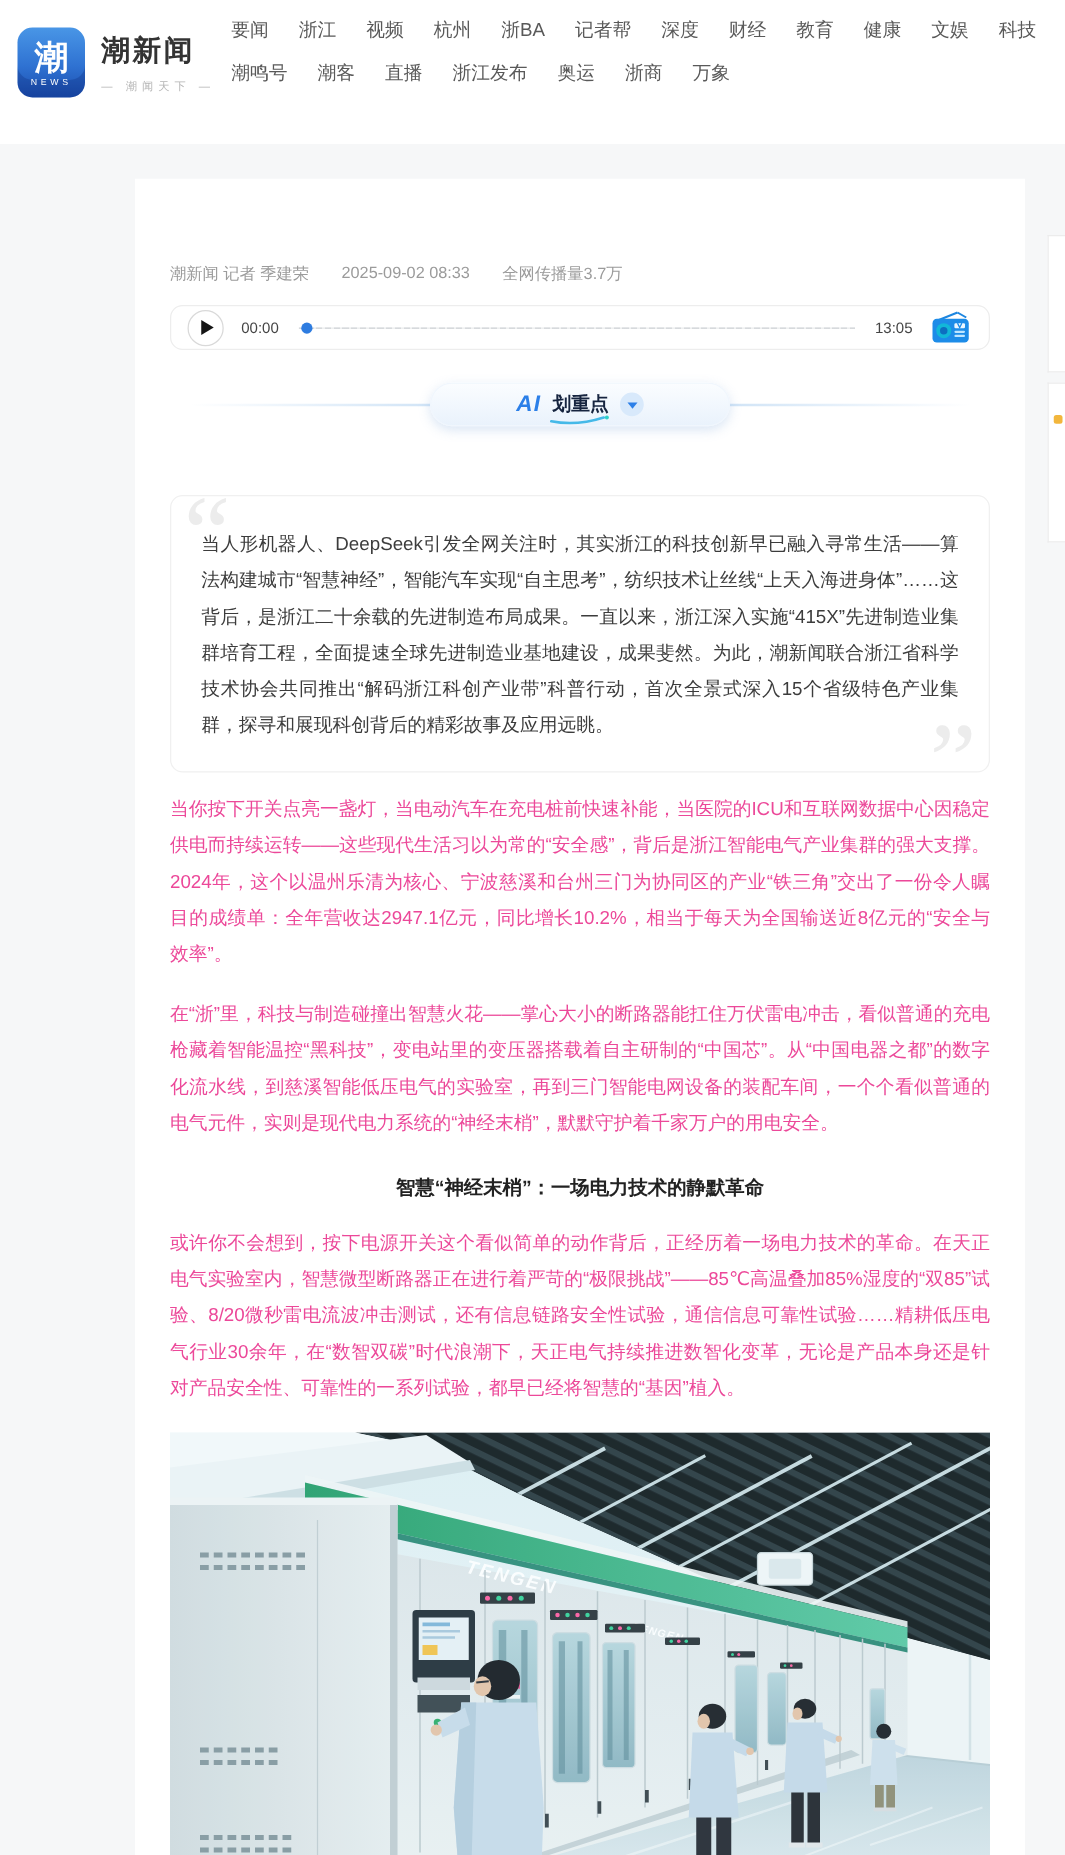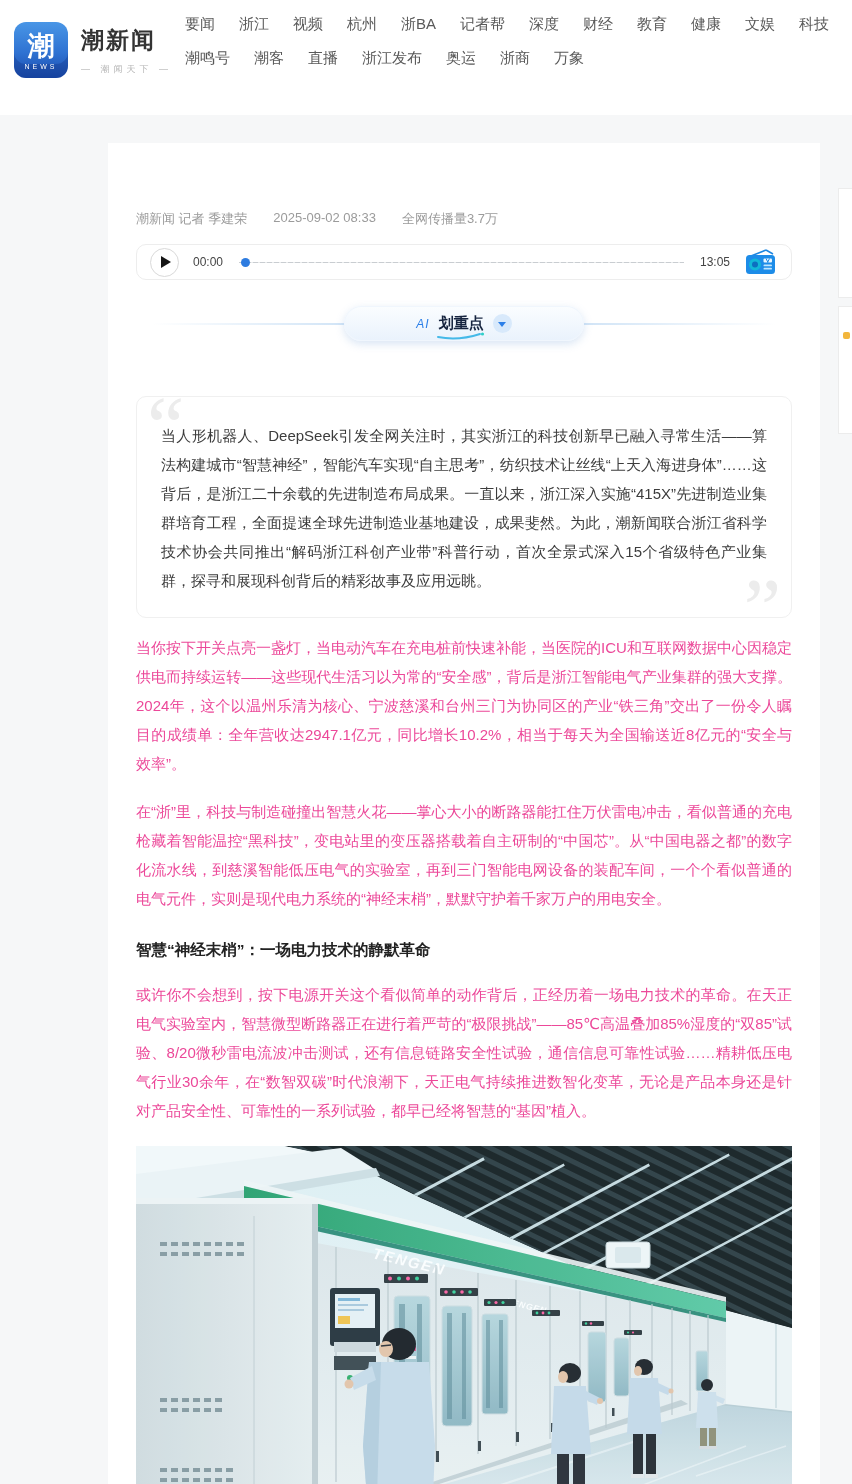--- a/index.html
+++ b/index.html
@@ -52,38 +52,38 @@
   .ai-line { position:absolute; top:17px; width:200px; height:2px; border-radius:1px; }
   .ai-line.left  { left:16px;  background:linear-gradient(90deg, rgba(207,227,246,0), #cfe3f6); }
   .ai-line.right { right:16px; background:linear-gradient(270deg, rgba(207,227,246,0), #cfe3f6); }
   .ai-pill {
     position:absolute; left:50%; top:0; transform:translateX(-50%);
     width:240px; height:35px; border-radius:18px;
     background:linear-gradient(180deg,#fbfdff,#e9f2fc);
     box-shadow:0 3px 9px rgba(130,170,220,.30), inset 0 0 0 1px #f0f6fd;
     display:flex; align-items:center; justify-content:center; gap:9px; cursor:pointer;
   }
-  .ai-logo { font-size:12px; font-weight:400; font-style:italic; color:#2b7fe8; letter-spacing:1px; }
+  .ai-logo { font-size:18px; font-weight:700; font-style:italic; color:#2b7fe8; letter-spacing:1px; }
   .ai-text-wrap { position:relative; }
   .ai-text { font-size:15px; font-weight:700; color:#16243f; }
   .ai-swoosh { position:absolute; left:-3px; bottom:-7px; }
   .ai-chevron { width:19px; height:19px; border-radius:50%; background:#d8e9fb; display:flex; align-items:center; justify-content:center; cursor:pointer; }
   .chev-tri { width:0; height:0; border-left:4px solid transparent; border-right:4px solid transparent; border-top:5px solid #2b7fe8; margin-top:1px; }
   
   .quote {
     margin-top:54px; border:1px solid #f0f0f0; border-radius:10px;
     padding:24px 24px 22px; position:relative;
     font-size:15px; line-height:29px; color:#3c3c3c; text-align:justify;
   }
   .quote-mark { position:absolute; font-family:"Liberation Serif","DejaVu Serif",serif; font-size:84px; color:#ececec; line-height:1; pointer-events:none; }
   .qm-open { left:10px; top:-12px; }
   .qm-close { right:10px; bottom:-34px; }
   .para { margin:19px 0 0; font-size:15px; line-height:29px; color:#ec4899; text-align:justify; }
   .quote + .para { margin-top:15px; }
-  .section-h { margin:27px 0 0; font-size:15.5px; font-weight:700; color:#222; }
+  .section-h { margin:27px 0 0; font-size:15.5px; font-weight:700; color:#222;text-align:center; }
   .photo { margin-top:21px; width:656px; height:376px; display:block; }
 </style>
 </head>
 <body>
 
 <div class="header">
   <div class="logo-wrap">
     <div class="logo-square">
       <div class="logo-char">潮</div>
       <div class="logo-news">NEWS</div>

